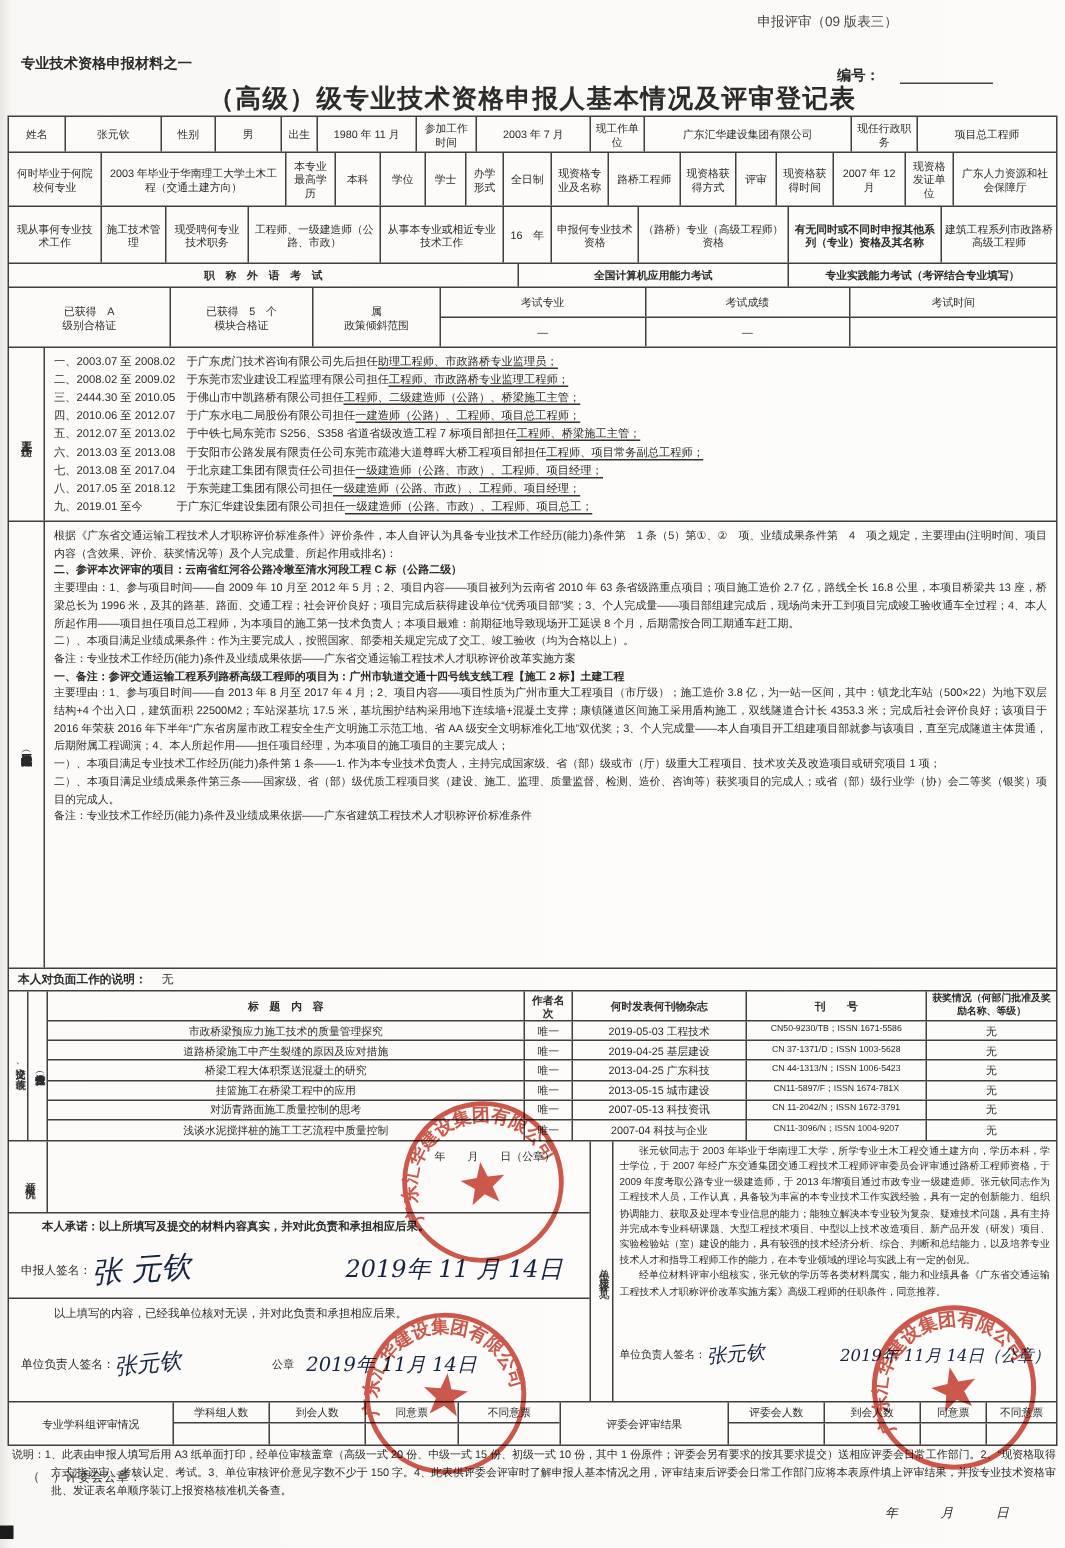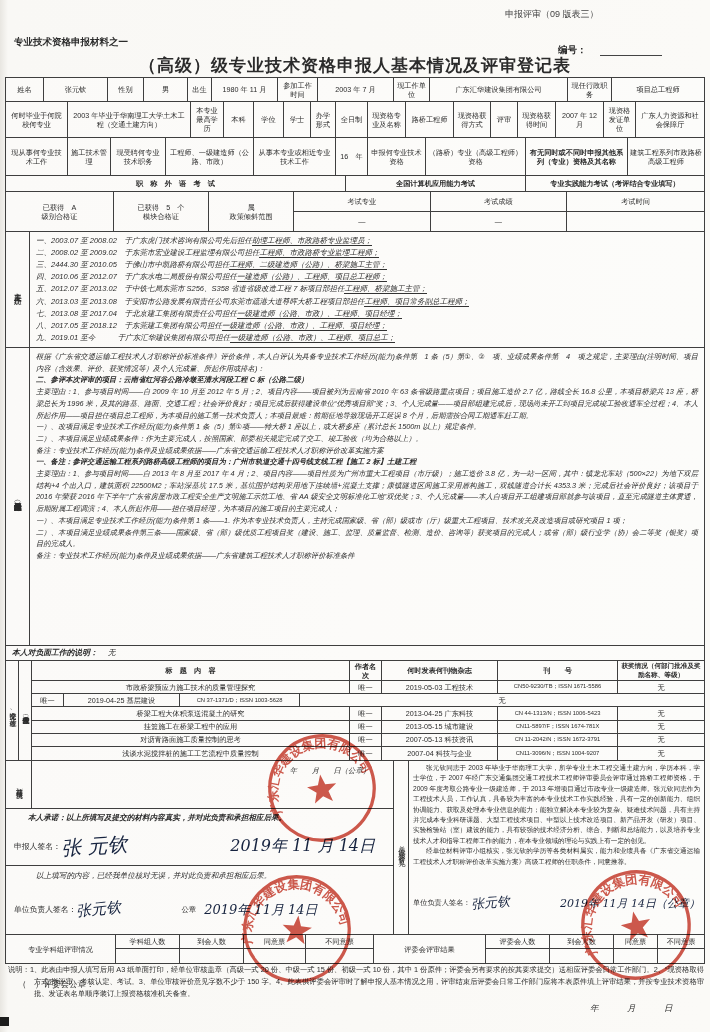--- a/index.html
+++ b/index.html
@@ -17,21 +17,21 @@
   .num-label { position:absolute; top:44px; left:558px; font-size:9.5px; font-weight:bold; }
   .num-line { position:absolute; top:55px; left:600px; width:62px; border-bottom:1px solid #444; }
   .title { position:absolute; top:54px; left:0; width:100%; text-align:center; font-size:17px; font-weight:bold; letter-spacing:1px; }
   
   .form { position:absolute; top:77px; left:5px; width:700px; border:1px solid #3f3f3f; background:rgba(255,255,255,.35); }
   .row { display:flex; border-bottom:1px solid #3f3f3f; }
   .row:last-child { border-bottom:none; }
   .c { border-right:1px solid #3f3f3f; display:flex; align-items:center; justify-content:center;
        text-align:center; font-size:7.2px; line-height:1.25; padding:1px 2px; overflow:hidden; }
   .c:last-child { border-right:none; }
-  .c.lt { justify-content:flex-start; text-align:left;font-style:italic; }
+  .c.lt { justify-content:flex-start; text-align:left; }
   .stack { flex-direction:column; justify-content:center; }
   .vlabel { writing-mode:vertical-rl; text-orientation:upright; letter-spacing:1px; font-size:7.6px; }
   .bold { font-weight:bold; }
   .u { border-bottom:1px solid #333; }
   .para { font-size:7.3px; line-height:11.7px; text-align:justify; }
   .hand { font-family:"DejaVu Serif","Liberation Serif",serif; font-style:italic; color:#16233f; }
   
   .wh-line { font-size:7.5px; line-height:12.8px; white-space:nowrap; overflow:hidden; }
   
   .pub-row { display:flex; border-bottom:1px solid #3f3f3f; height:13.3px; }
@@ -156,21 +156,20 @@
     </div>
 
     <div class="row" style="height:298px">
       <div class="c" style="width:24px">
         <span class="vlabel" style="letter-spacing:0">专业技术工作经历（能力）及业绩成果情况</span>
       </div>
       <div class="c lt stack" style="flex:1; align-items:stretch; justify-content:flex-start; padding:3px 6px">
         <div class="para">根据《广东省交通运输工程技术人才职称评价标准条件》评价条件，本人自评认为具备专业技术工作经历(能力)条件第　1 条（5）第①、②　项、业绩成果条件第　4　项之规定，主要理由(注明时间、项目内容（含效果、评价、获奖情况等）及个人完成量、所起作用或排名)：</div>
         <div class="para bold">二、参评本次评审的项目：云南省红河谷公路冷墩至清水河段工程 C 标（公路二级）</div>
         <div class="para">主要理由：1、参与项目时间——自 2009 年 10 月至 2012 年 5 月；2、项目内容——项目被列为云南省 2010 年 63 条省级路重点项目；项目施工造价 2.7 亿，路线全长 16.8 公里，本项目桥梁共 13 座，桥梁总长为 1996 米，及其的路基、路面、交通工程；社会评价良好；项目完成后获得建设单位“优秀项目部”奖；3、个人完成量——项目部组建完成后，现场尚未开工到项目完成竣工验收通车全过程；4、本人所起作用——项目担任项目总工程师，为本项目的施工第一技术负责人；本项目最难：前期征地导致现场开工延误 8 个月，后期需按合同工期通车赶工期。</div>
-        <div class="para">一）、改项目满足专业技术工作经历(能力)条件第 1 条（5）第①项——特大桥 1 座以上，或大桥多座（累计总长 1500m 以上）规定条件。</div>
         <div class="para">二）、本项目满足业绩成果条件：作为主要完成人，按照国家、部委相关规定完成了交工、竣工验收（均为合格以上）。</div>
         <div class="para">备注：专业技术工作经历(能力)条件及业绩成果依据——广东省交通运输工程技术人才职称评价改革实施方案</div>
         <div class="para bold">一、备注：参评交通运输工程系列路桥高级工程师的项目为：广州市轨道交通十四号线支线工程【施工 2 标】土建工程</div>
         <div class="para">主要理由：1、参与项目时间——自 2013 年 8 月至 2017 年 4 月；2、项目内容——项目性质为广州市重大工程项目（市厅级）；施工造价 3.8 亿，为一站一区间，其中：镇龙北车站（500×22）为地下双层结构+4 个出入口，建筑面积 22500M2；车站深基坑 17.5 米，基坑围护结构采用地下连续墙+混凝土支撑；康镇隧道区间施工采用盾构施工，双线隧道合计长 4353.3 米；完成后社会评价良好；该项目于 2016 年荣获 2016 年下半年“广东省房屋市政工程安全生产文明施工示范工地、省 AA 级安全文明标准化工地”双优奖；3、个人完成量——本人自项目开工组建项目部就参与该项目，直至完成隧道主体贯通，后期附属工程调演；4、本人所起作用——担任项目经理，为本项目的施工项目的主要完成人；</div>
         <div class="para">一）、本项目满足专业技术工作经历(能力)条件第 1 条——1. 作为本专业技术负责人，主持完成国家级、省（部）级或市（厅）级重大工程项目、技术攻关及改造项目或研究项目 1 项；</div>
         <div class="para">二）、本项目满足业绩成果条件第三条——国家级、省（部）级优质工程项目奖（建设、施工、监理、质量监督、检测、造价、咨询等）获奖项目的完成人；或省（部）级行业学（协）会二等奖（银奖）项目的完成人。</div>
         <div class="para">备注：专业技术工作经历(能力)条件及业绩成果依据——广东省建筑工程技术人才职称评价标准条件</div>
       </div>
     </div>
 
@@ -197,20 +196,21 @@
           <div class="c" style="flex:1; font-size:6.6px">获奖情况（何部门批准及奖励名称、等级）</div>
         </div>
         <div class="pub-row">
           <div class="c" style="width:318px">市政桥梁预应力施工技术的质量管理探究</div>
           <div class="c" style="width:32px">唯一</div>
           <div class="c" style="width:116px">2019-05-03 工程技术</div>
           <div class="c" style="width:120px; font-size:5.8px">CN50-9230/TB；ISSN 1671-5586</div>
           <div class="c" style="flex:1">无</div>
         </div>
         <div class="pub-row">
+          <div class="c" style="width:318px">道路桥梁施工中产生裂缝的原因及应对措施</div>
           <div class="c" style="width:32px">唯一</div>
           <div class="c" style="width:116px">2019-04-25 基层建设</div>
           <div class="c" style="width:120px; font-size:5.8px">CN 37-1371/D；ISSN 1003-5628</div>
           <div class="c" style="flex:1">无</div>
         </div>
         <div class="pub-row">
           <div class="c" style="width:318px">桥梁工程大体积泵送混凝土的研究</div>
           <div class="c" style="width:32px">唯一</div>
           <div class="c" style="width:116px">2013-04-25 广东科技</div>
           <div class="c" style="width:120px; font-size:5.8px">CN 44-1313/N；ISSN 1006-5423</div>

